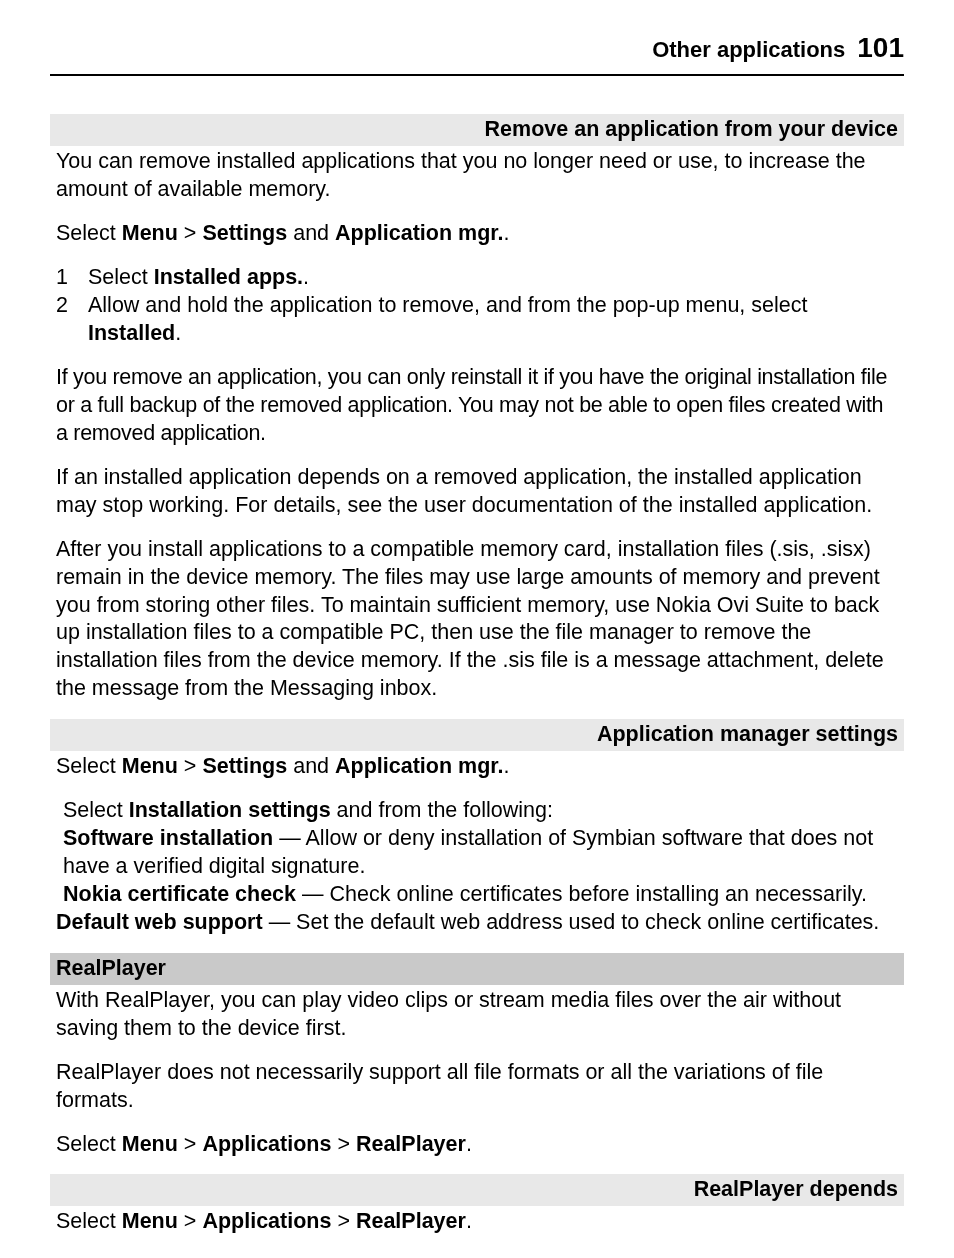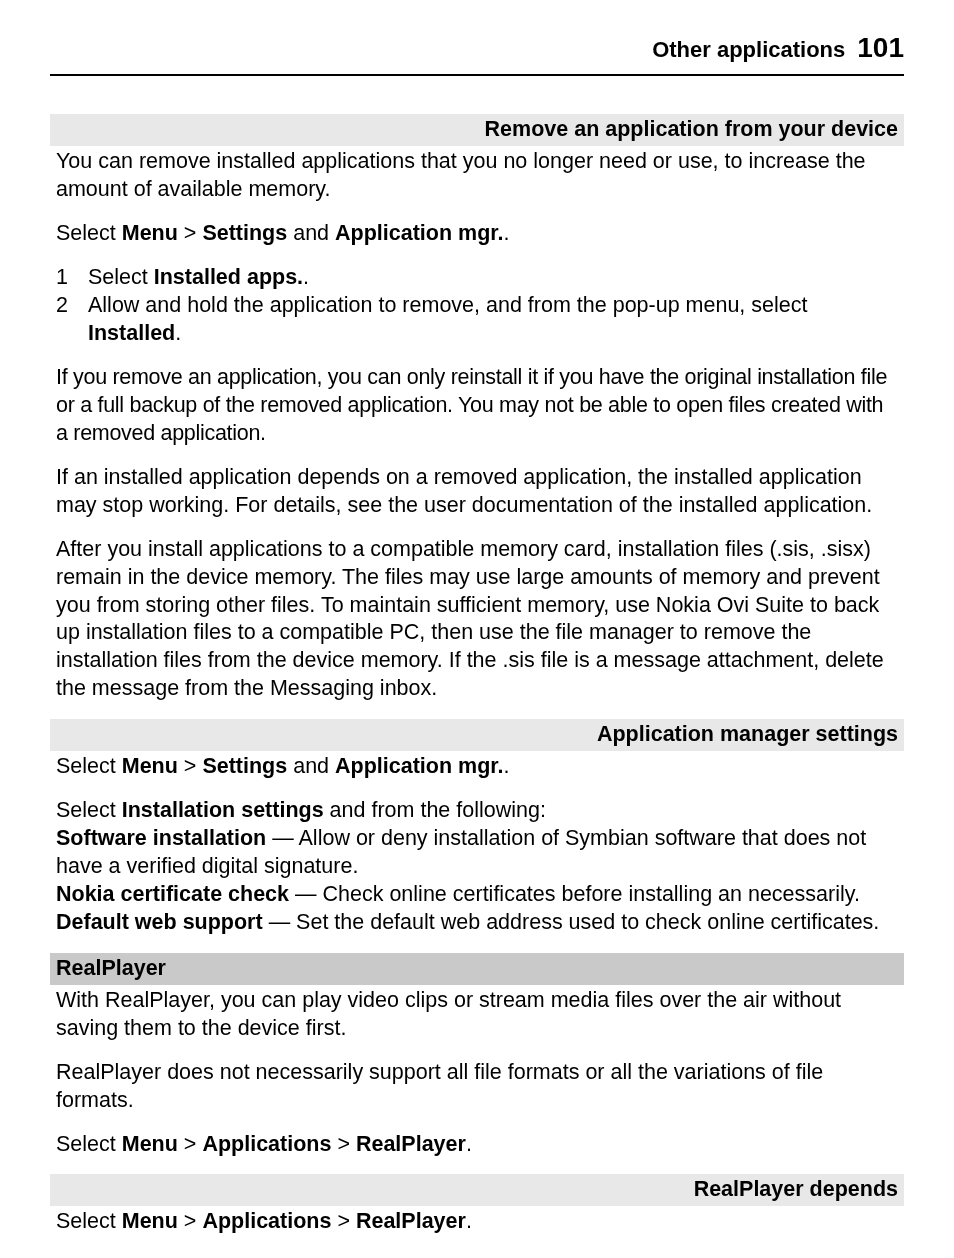--- a/index.html
+++ b/index.html
@@ -44,20 +44,21 @@
       margin-top: 8px;
       margin-bottom: 2px;
     }
     .para {
       margin-bottom: 16px;
       padding: 0 6px;
     }
     .para-tight {
       margin-bottom: 0px;
       padding: 0 6px;
+      margin-left: 7px;
     }
     ol.steps {
       list-style: none;
       padding: 0 6px;
       margin-bottom: 16px;
     }
     ol.steps li {
       display: flex;
       gap: 18px;
     }

